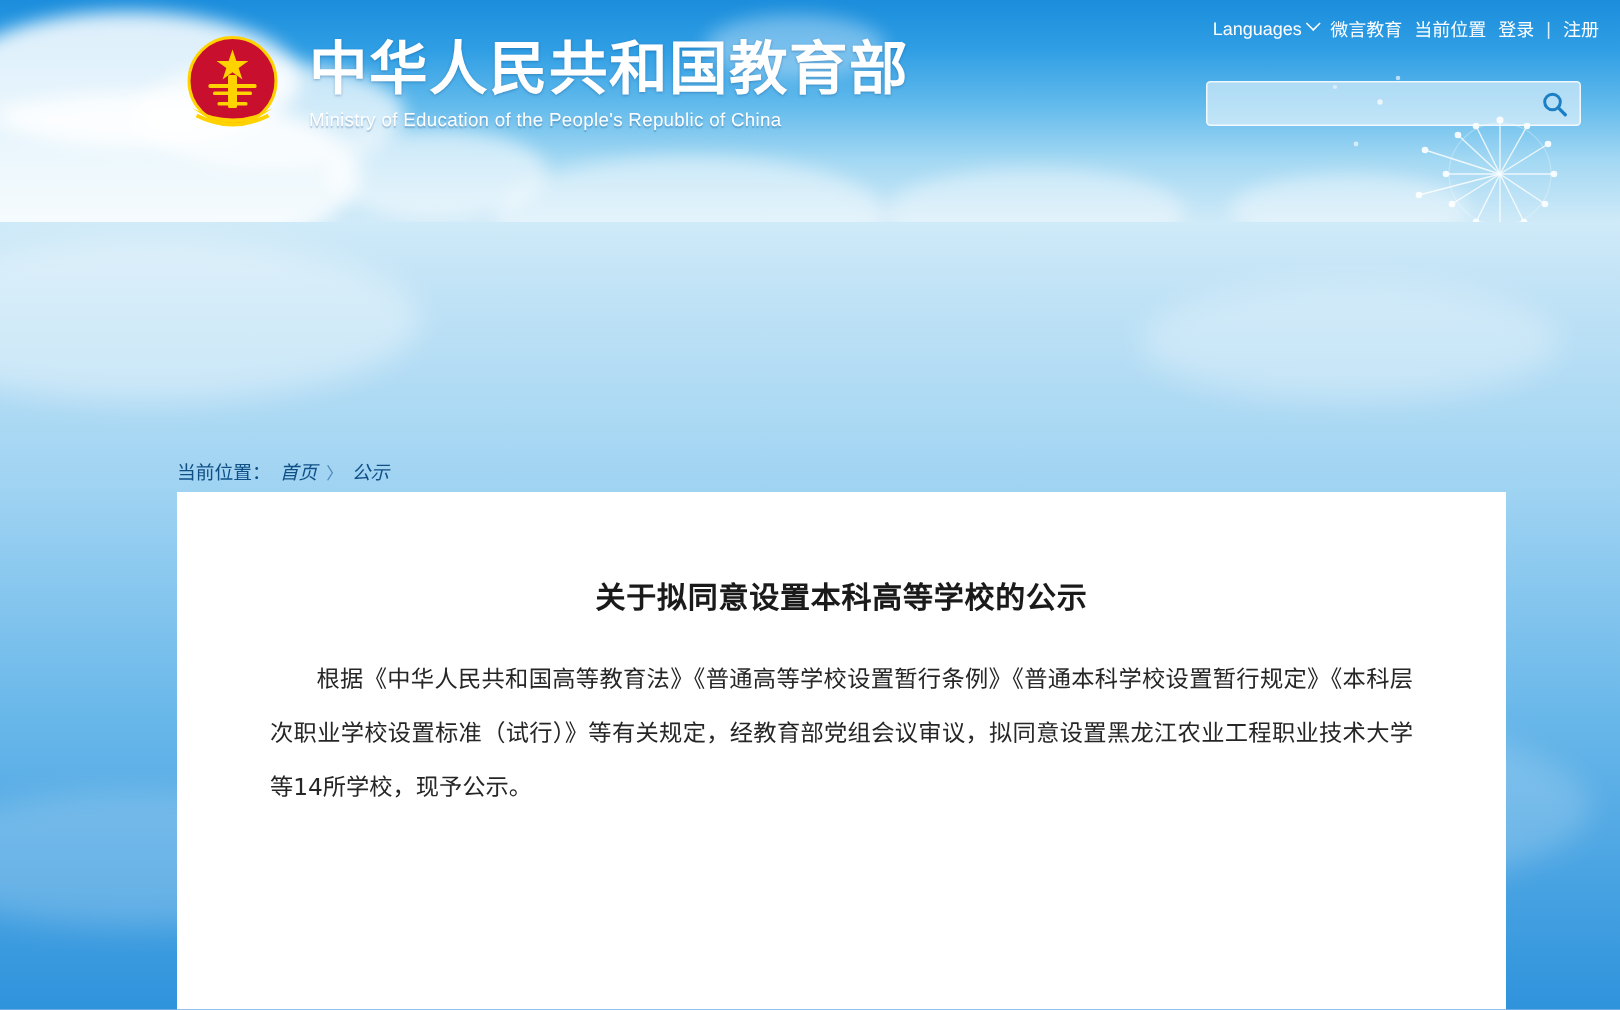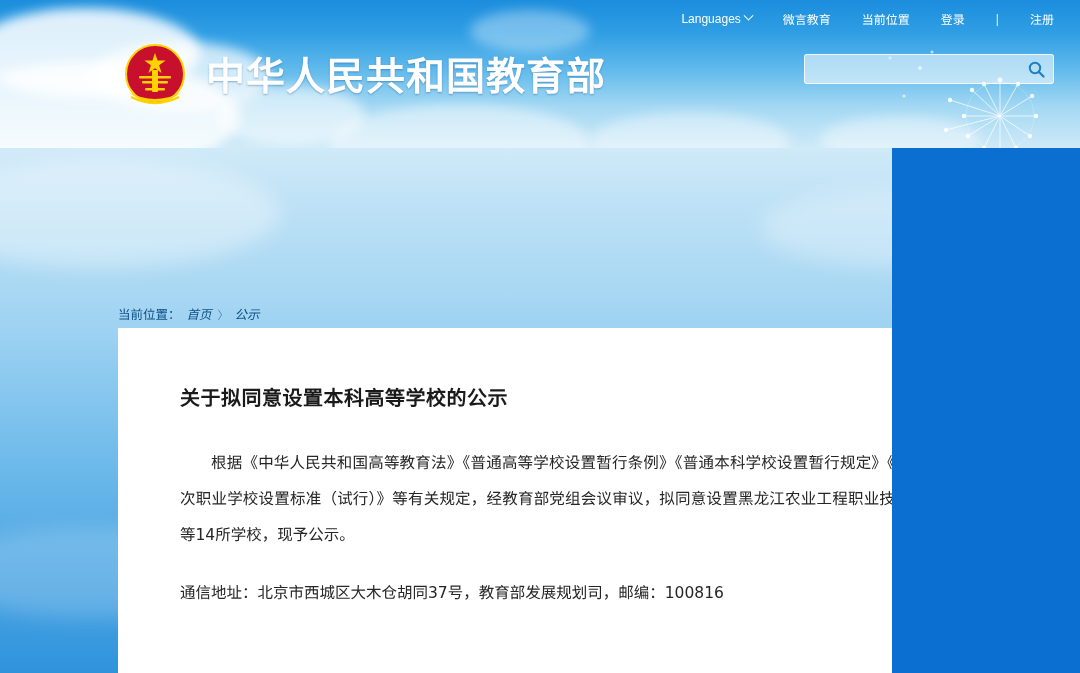--- a/index.html
+++ b/index.html
@@ -47,25 +47,25 @@
     top: 38px;
     width: 190px;
     height: 150px;
     opacity: 0.95;
     pointer-events: none;
   }
 
   
   .topnav {
     position: absolute;
-    right: 26px;
+    right: 14px;
     top: 10px;
     display: flex;
     align-items: center;
-    gap: 31px;
+    gap: 8px;
     font-size: 12px;
     color: #ffffff;
     z-index: 5;
   }
   .topnav a, .topnav span.item {
     color: #ffffff;
     text-decoration: none;
     white-space: nowrap;
   }
   .lang { display: flex; align-items: center; gap: 4px; }
@@ -108,21 +108,21 @@
     background: transparent;
     border: none;
     cursor: pointer;
   }
   .search-btn svg { display: block; }
 
   
   .logo-block {
     position: absolute;
     left: 118px;
-    top: 40px;
+    top: 20px;
     display: flex;
     align-items: center;
     gap: 14px;
     z-index: 4;
   }
   .emblem {
     width: 74px;
     height: 74px;
     position: relative;
     flex: 0 0 auto;
@@ -140,21 +140,21 @@
     font-size: 12.5px;
     color: #ffffff;
     letter-spacing: 0.2px;
     margin-top: 5px;
     text-shadow: 0 1px 1px rgba(0,60,120,0.3);
   }
 
   
   .page-bg {
     position: relative;
-    width: 892px;
+    width: 1080px;
     height: 525px;
     background: linear-gradient(180deg, #cfeaf8 0%, #bfe2f6 10%, #9fd3f2 34%, #6ab8ea 62%, #2f93dc 100%);
     overflow: hidden;
   }
   .bg-cloud {
     position: absolute;
     border-radius: 50%;
     background: rgba(255,255,255,0.35);
     filter: blur(10px);
   }
@@ -181,26 +181,26 @@
     position: absolute;
     left: 118px;
     top: 180px;
     width: 886px;
     min-height: 493px;
     background: #ffffff;
     z-index: 3;
     padding: 40px 62px 0 62px;
   }
   .doc-title {
-    text-align: left;
+    text-align: center;
     font-size: 20px;
     font-weight: bold;
     color: #1a1a1a;
     letter-spacing: 0.5px;
-    margin: 14px 0 34px 0;
+    margin: 14px 0 24px 0;
     font-family: "DejaVu Sans", "Liberation Sans", sans-serif;
   }
   .doc-p {
     font-size: 15.5px;
     line-height: 36px;
     color: #262626;
     text-align: justify;
     margin: 0 0 22px 0;
     font-family: "DejaVu Sans", "Liberation Sans", sans-serif;
   }
@@ -290,20 +290,21 @@
           <rect x="24" y="41" width="26" height="2.4" rx="1"></rect>
           <rect x="34" y="30" width="6" height="22" rx="1"></rect>
           <rect x="27" y="48" width="20" height="2.4" rx="1"></rect>
         </g>
         <path d="M10 52 q27 14 54 0 q-27 20 -54 0z" fill="#ffd200"></path>
         <path d="M13 57 q24 12 48 0" stroke="#ffd200" stroke-width="2.5" fill="none"></path>
       </svg>
     </div>
     <div>
       <div class="title-cn">中华人民共和国教育部</div>
+      <div class="title-en">Ministry of Education of the People's Republic of China</div>
     </div>
   </div>
 </div>
 
 <div class="page-bg">
   <div class="bg-cloud bg1"></div>
   <div class="bg-cloud bg2"></div>
   <div class="bg-cloud bg3"></div>
   <div class="bg-cloud bg4"></div>
 
@@ -311,16 +312,15 @@
     <span>当前位置：</span>
     <a href="#">首页</a>
     <span class="bc-arrow">〉</span>
     <a href="#">公示</a>
   </div>
 
   <div class="content-card">
     <h1 class="doc-title">关于拟同意设置本科高等学校的公示</h1>
 
     <p class="doc-p indent">根据《中华人民共和国高等教育法》《普通高等学校设置暂行条例》《普通本科学校设置暂行规定》《本科层次职业学校设置标准（试行）》等有关规定，经教育部党组会议审议，拟同意设置黑龙江农业工程职业技术大学等14所学校，现予公示。</p>
-    <p class="doc-p">通信地址：北京市西城区大木仓胡同37号，教育部发展规划司，邮编：100816</p>
 
   </div>
 </div>
 
 </body></html>

